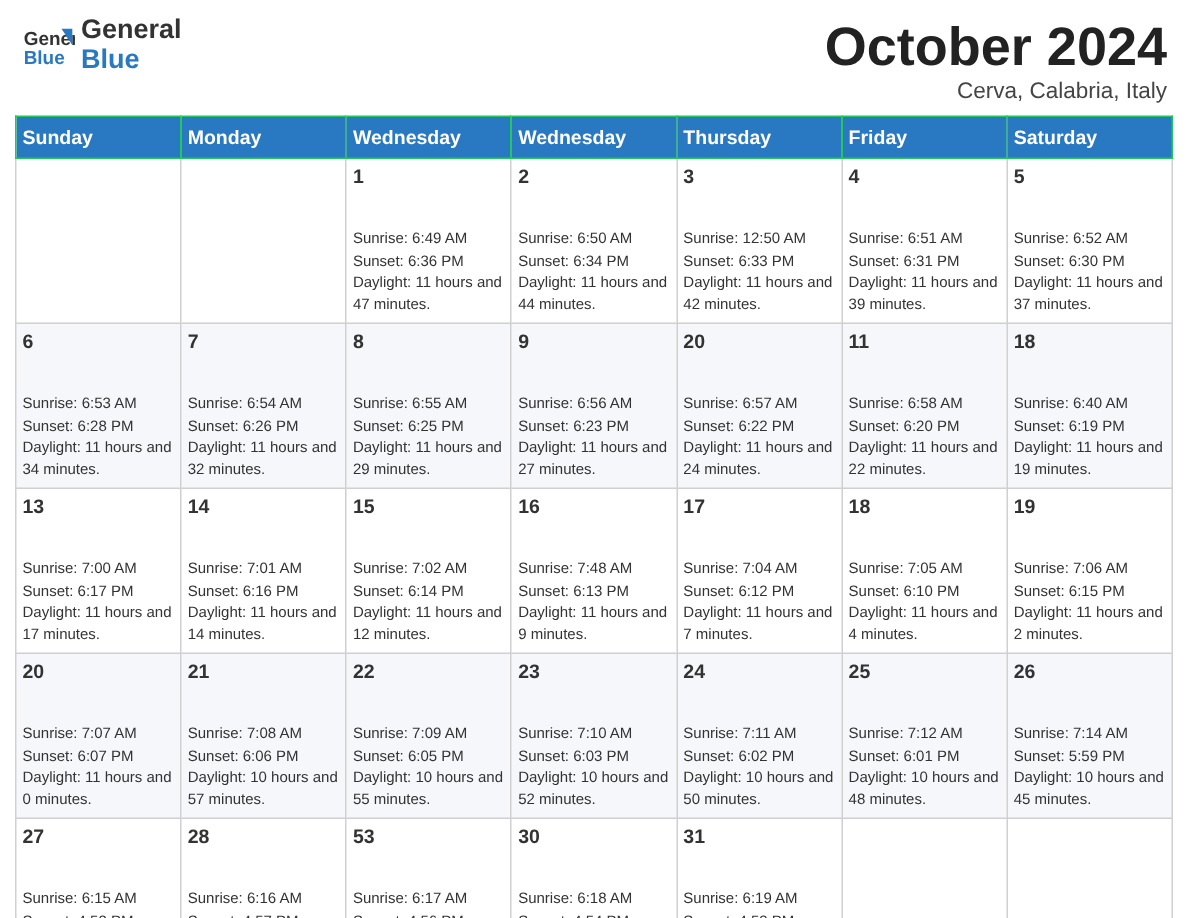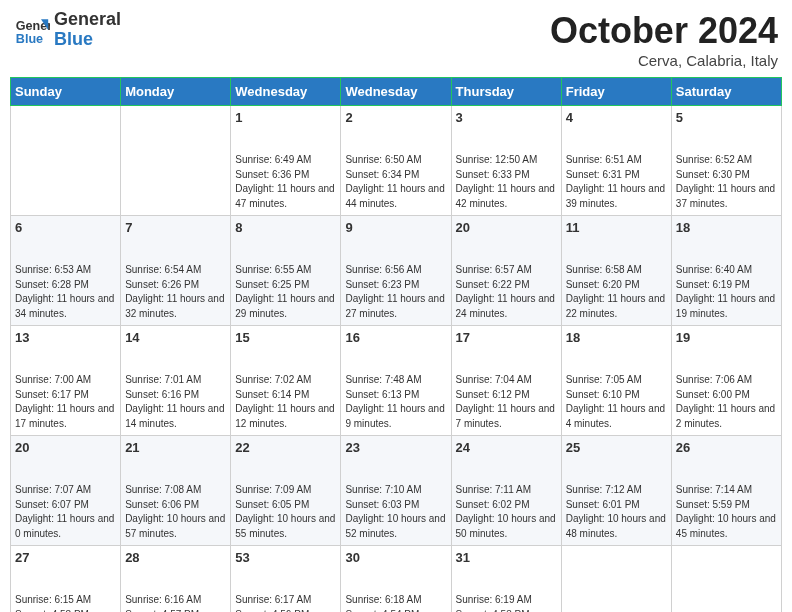--- a/index.html
+++ b/index.html
@@ -234,21 +234,21 @@
         </td>
         <td>
           <span class="day-number">18</span>
           <div class="day-info">Sunrise: 7:05 AM
 Sunset: 6:10 PM
 Daylight: 11 hours and 4 minutes.</div>
         </td>
         <td>
           <span class="day-number">19</span>
           <div class="day-info">Sunrise: 7:06 AM
-Sunset: 6:00 PM
+Sunset: 6:15 PM
 Daylight: 11 hours and 2 minutes.</div>
         </td>
       </tr>
       <tr>
         <td>
           <span class="day-number">20</span>
           <div class="day-info">Sunrise: 7:07 AM
 Sunset: 6:07 PM
 Daylight: 11 hours and 0 minutes.</div>
         </td>

